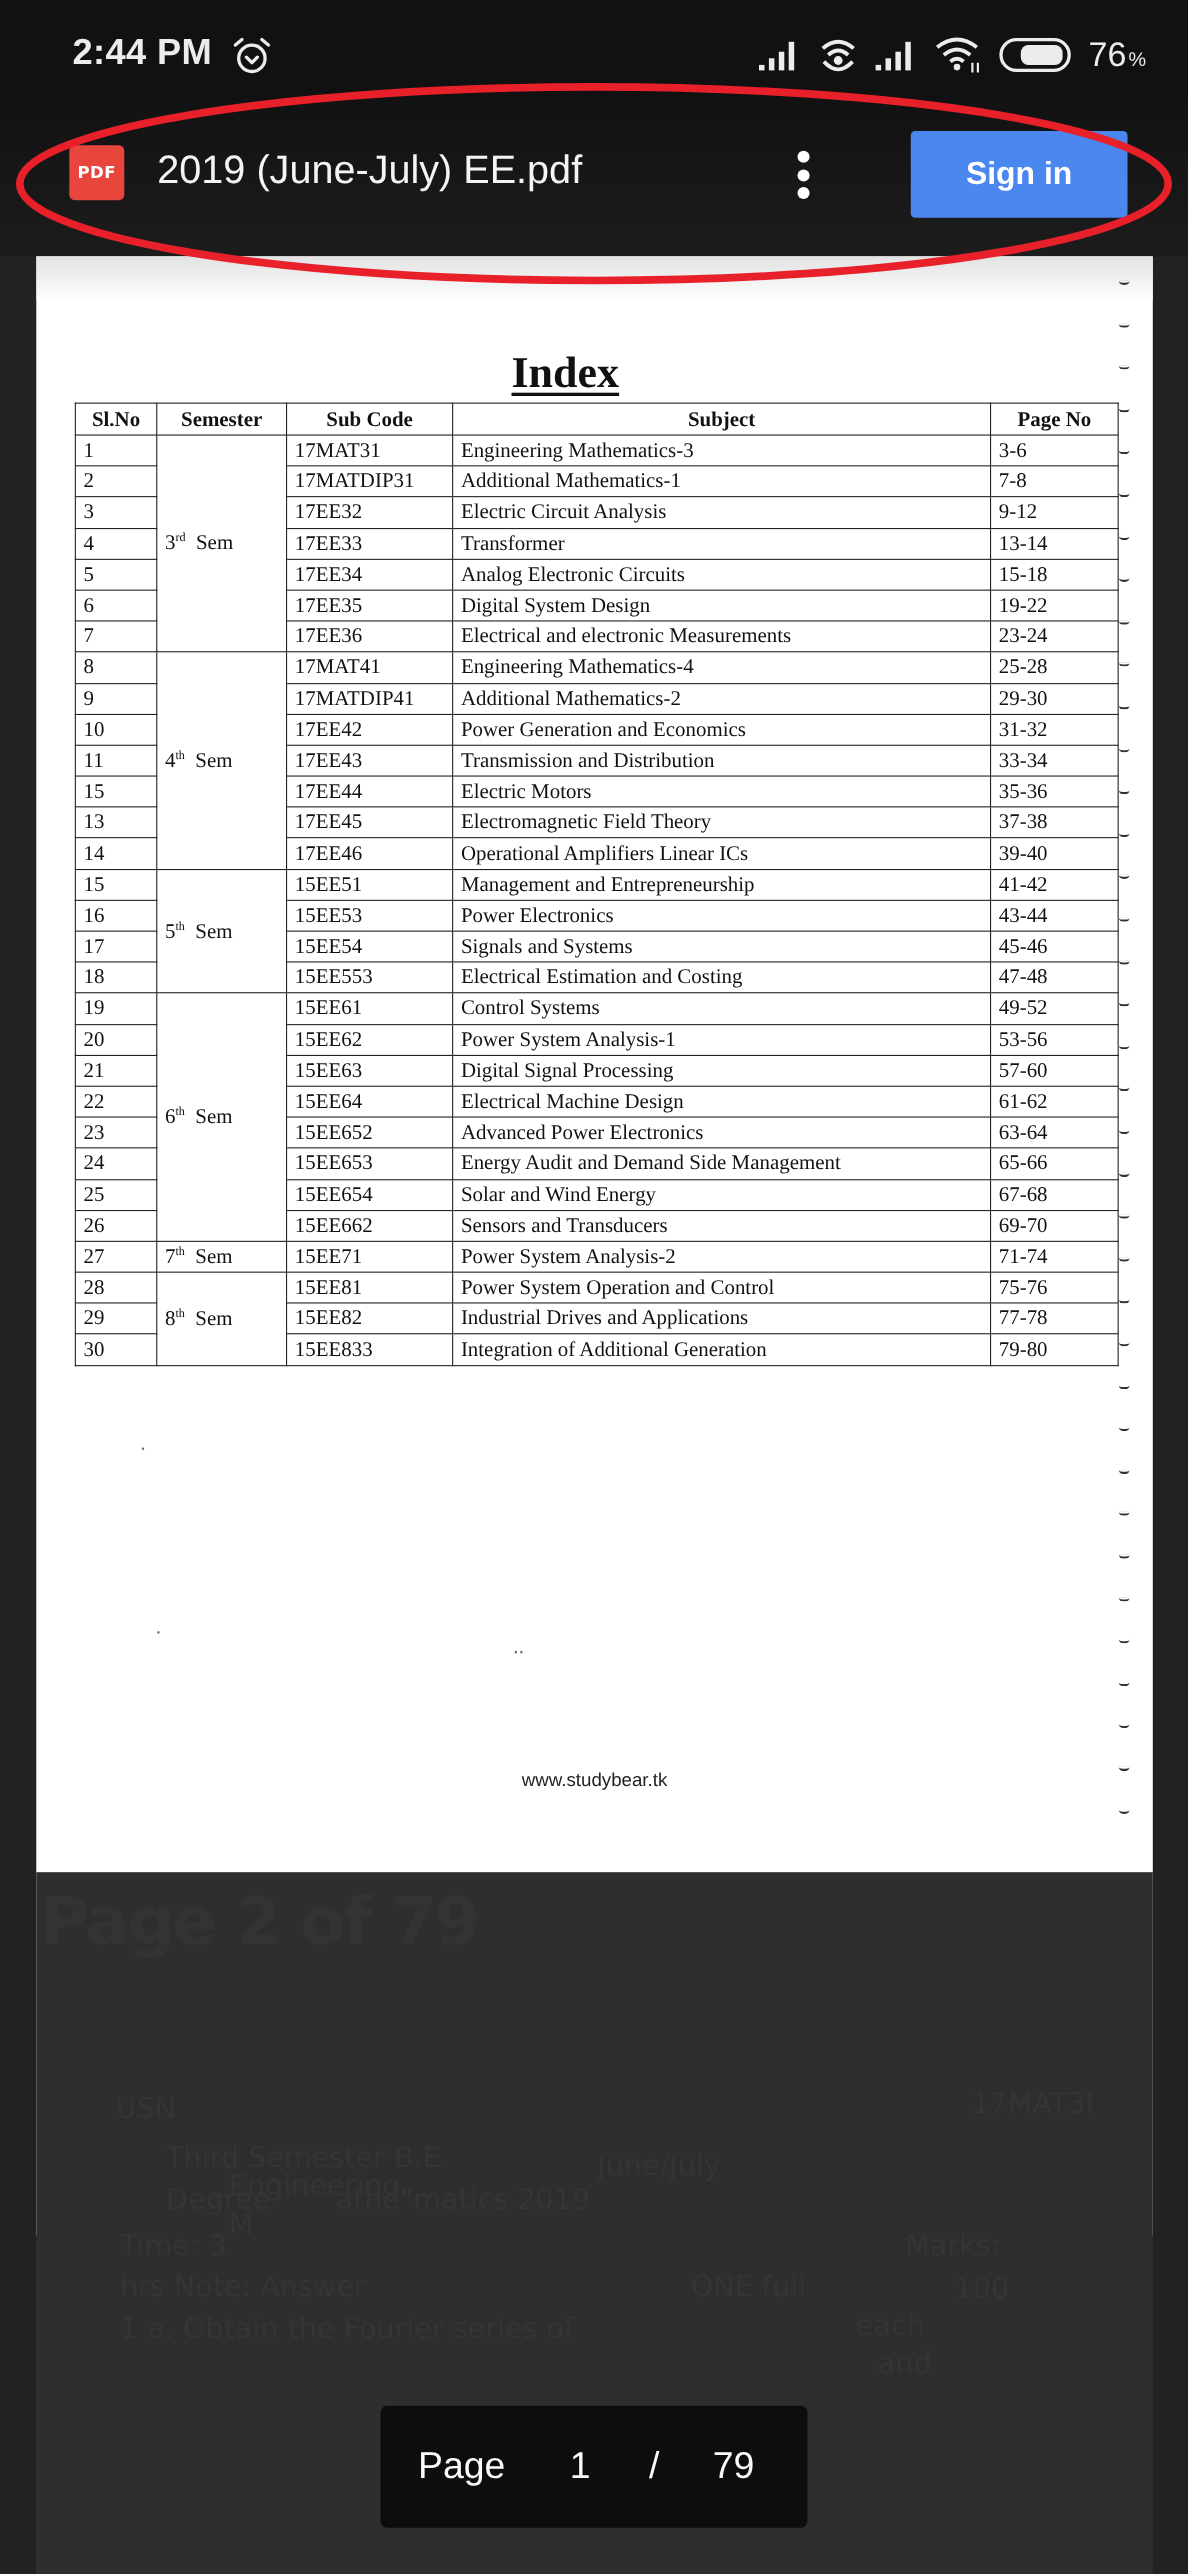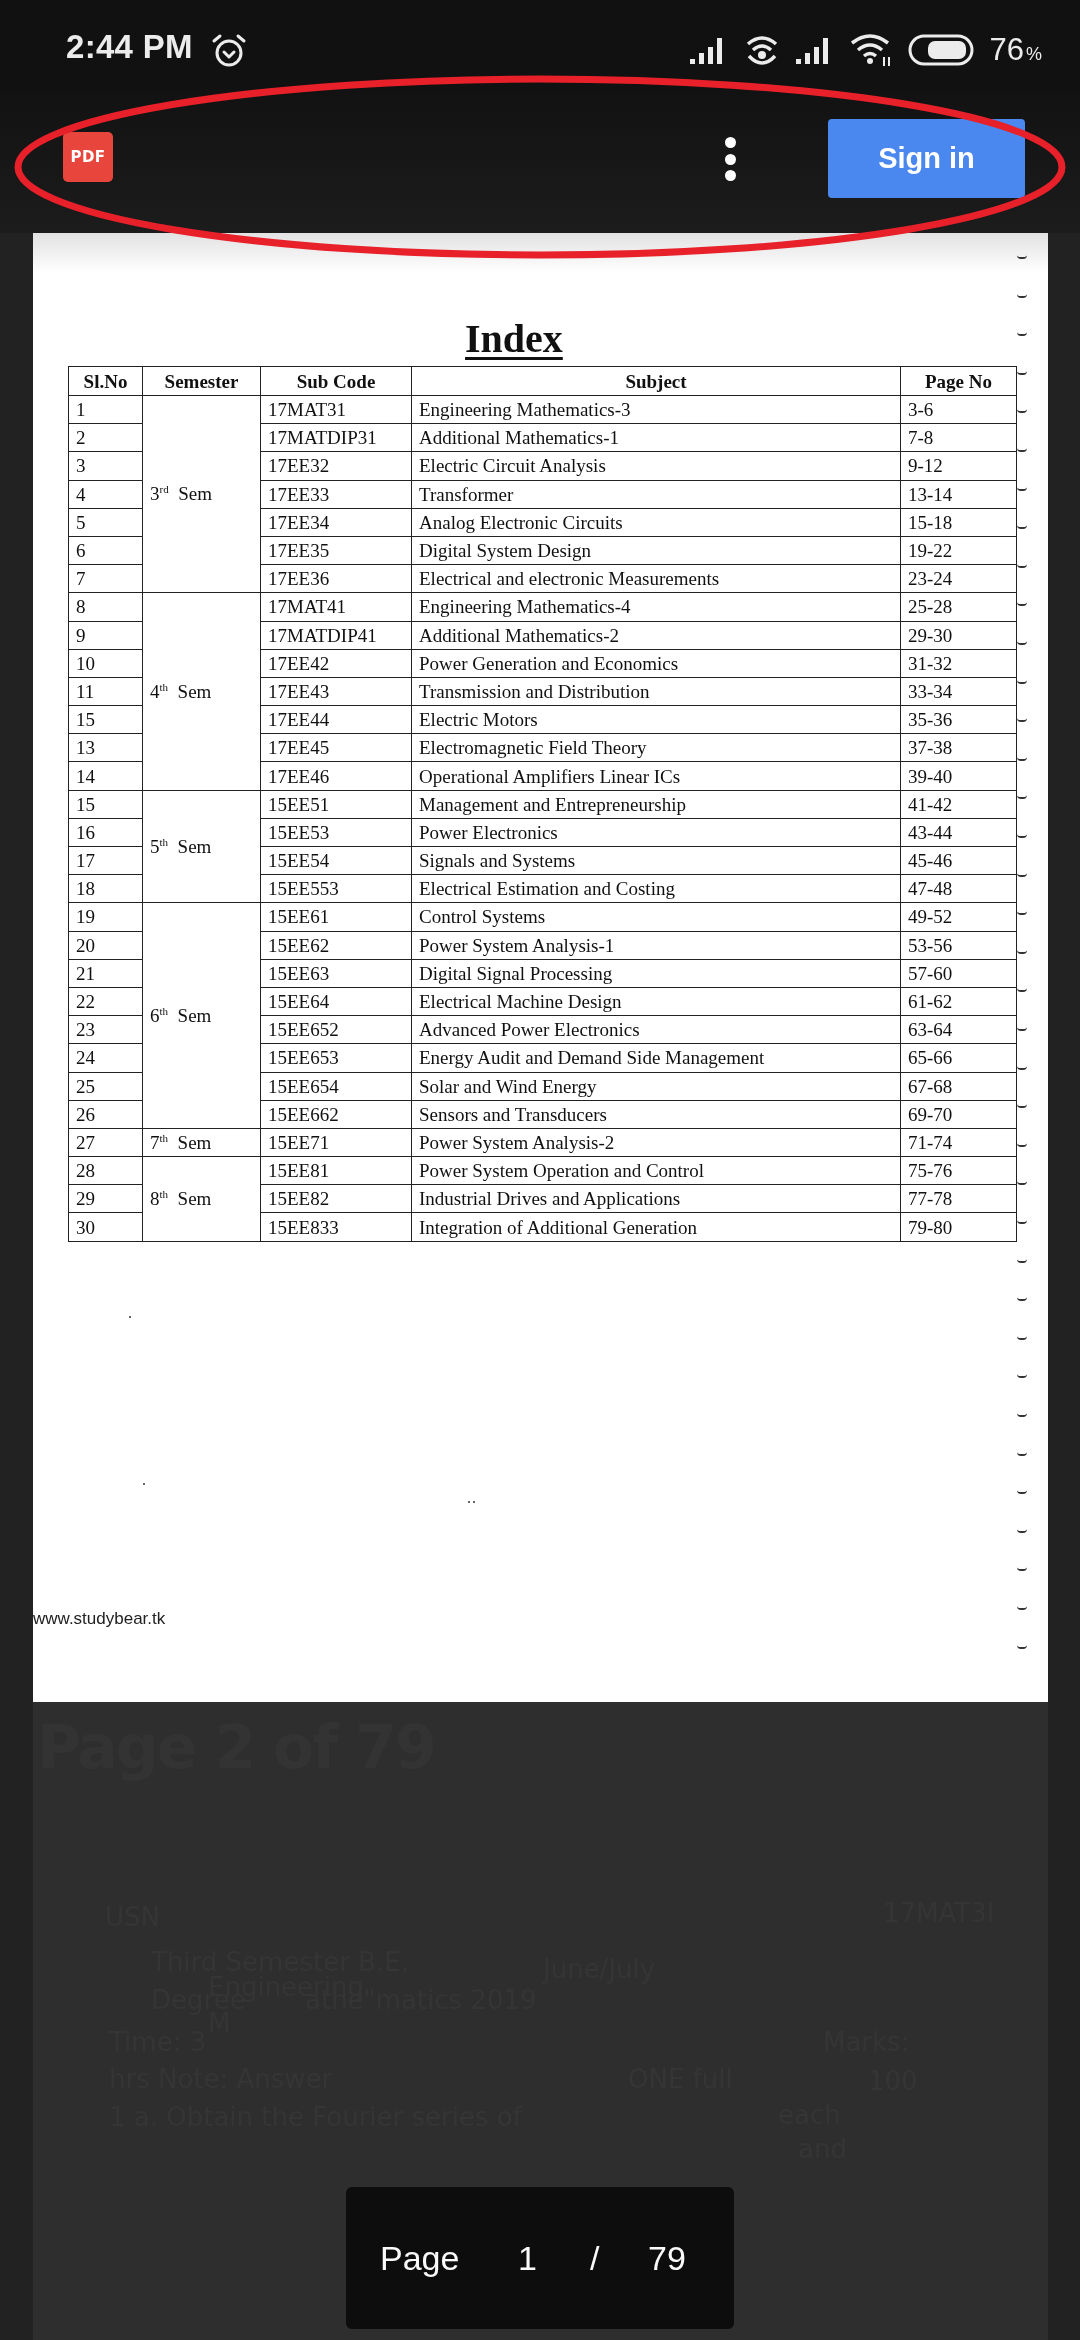--- a/index.html
+++ b/index.html
@@ -34,30 +34,30 @@
   .page1-shade { position: absolute; left: 0; top: 0; width: 100%; height: 40px; background: linear-gradient(#e2e2e2, #ffffff); }
   .index-title { position: absolute; left: 432px; top: 82px; font-family: "Liberation Serif", serif; font-weight: bold; font-size: 40px; color: #111; text-decoration: underline; text-decoration-thickness: 3px; text-underline-offset: 5px; }
   table.idx { position: absolute; left: 11px; top: 133px; width: 948px; border-collapse: collapse; font-family: "Liberation Serif", serif; color: #111; table-layout: fixed; margin-left: 24px; }
   table.idx th, table.idx td { border: 1.6px solid #222; height: 28.2px; font-size: 19px; line-height: 1; padding: 0 7px; white-space: nowrap; overflow: hidden; }
   table.idx th { font-weight: bold; text-align: center; font-size: 19px; height: 29px; }
   table.idx td.sem { vertical-align: middle; }
   table.idx td.sem sup { font-size: 11px; }
   .col-sl { width: 74px; } .col-sem { width: 118px; } .col-code { width: 151px; } .col-subj { width: 489px; } .col-page { width: 116px; }
   .ticks { position: absolute; left: 980px; top: 12px; width: 20px; height: 1400px; }
   .tick { position: absolute; left: 4px; width: 10px; height: 4px; border-bottom: 2px solid #333; border-radius: 0 0 6px 6px; }
-  .footer-url { position: absolute; left: 0; width: 100%; top: 1376px; font-size: 17px; color: #222; }
+  .footer-url { position: absolute; left: 0; width: 100%; top: 1376px; text-align: center; font-size: 17px; color: #222; }
   .dots { position: absolute; width: 2px; height: 2px; background: #666; }
 
   
   .page2 { position: absolute; left: 33px; top: 1702px; width: 1015px; height: 640px; background: #2e2e2e; overflow: hidden; }
   .ghost { position: absolute; color: #353535; font-family: "DejaVu Sans", sans-serif; white-space: nowrap; }
   .ghost.big { font-size: 60px; left: 4px; top: 10px; color: #333; font-weight: bold; letter-spacing: -2px; }
 
   
-  .page-ind { position: absolute; left: 346px; top: 2187px; width: 388px; height: 142px; background: #0d0d0d; border-radius: 6px; display: flex; align-items: center; font-size: 34px; color: #fafafa; }
+  .page-ind { position: absolute; left: 346px; top: 2187px; width: 388px; height: 111px; background: #0d0d0d; border-radius: 6px; display: flex; align-items: center; font-size: 34px; color: #fafafa; }
   .page-ind .lbl { position: absolute; left: 34px; }
   .page-ind .cur { position: absolute; left: 172px; }
   .page-ind .sep { position: absolute; left: 244px; }
   .page-ind .tot { position: absolute; left: 302px; }
 </style>
 </head>
 <body>
 
 <div class="statusbar">
   <div class="clock">2:44 PM</div>
@@ -96,20 +96,21 @@
     <svg width="68" height="32" viewBox="0 0 68 32">
       <rect x="2" y="2" width="62" height="28" rx="14" fill="none" stroke="#ececec" stroke-width="3"></rect>
       <rect x="20" y="7" width="38" height="18" rx="7" fill="#ececec"></rect>
     </svg>
     <span class="batt-text"><span>76</span><small>%</small></span>
   </div>
 </div>
 
 <div class="toolbar">
   <div class="pdf-icon">PDF</div>
+  <div class="doc-title">2019 (June-July) EE.pdf</div>
   <div class="menu-btn">
     <span></span>
       <span></span>
       <span></span>
   </div>
   <button class="signin-btn">Sign in</button>
 </div>
 
 <svg class="annotation" viewBox="0 0 1080 220">
   <ellipse cx="540" cy="107" rx="522" ry="88" fill="none" stroke="#e8202a" stroke-width="7"></ellipse>

